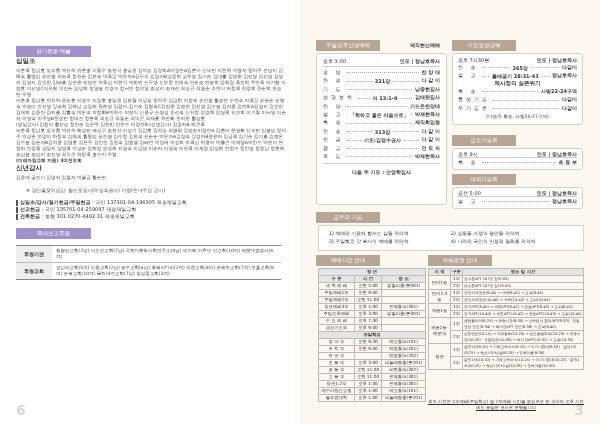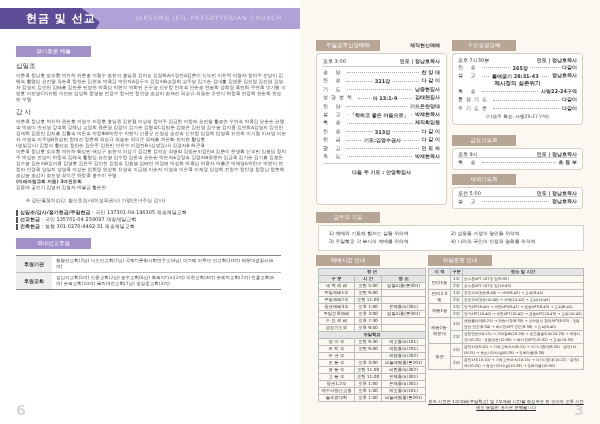--- a/index.html
+++ b/index.html
@@ -16,21 +16,21 @@
   .hdr .band { position: absolute; top: 0; left: 0; width: 300px; height: 21px; }
   .hdr .title { position: absolute; left: 26px; top: 3px; font-size: 11px; font-weight: bold; color: #fff; letter-spacing: 1px; }
   .hdr .sub { position: absolute; right: 18px; top: 6px; font-size: 6px; color: rgba(255,255,255,0.55); letter-spacing: 1px; }
 
   .tag { display: inline-block; height: 11px; line-height: 11px; font-size: 5.5px; color: #fff; text-align: center; }
   .tag.purple { background: #a290c9; }
   .tag.brown { background: #b7a595; }
 
   
   .lp { position: absolute; left: 16px; top: 38px; width: 270px; }
-  .sec-h { font-size: 6.5px; font-weight: normal; color: #333; margin-top: 5px; margin-bottom: 2px; }
+  .sec-h { font-size: 6.5px; font-weight: bold; color: #333; margin-bottom: 2px; }
   .names { font-size: 4.6px; line-height: 6px; color: #444; }
   .note { font-size: 4.8px; color: #444; margin: 6px 0 6px 10px; }
   .acct { font-size: 5px; line-height: 7px; color: #333; }
   .acct .bar { display: inline-block; width: 2px; height: 6px; background: #555; vertical-align: middle; margin-right: 2px; }
   .acct b { font-weight: bold; }
 
   .mission { width: 265px; margin-top: 6px; border-top: 1px solid #888; border-bottom: 1px solid #888; font-size: 4.5px; }
   .mission .row { display: flex; border-bottom: 1px solid #bbb; }
   .mission .row:last-child { border-bottom: none; }
   .mission .lab { width: 36px; background: #eee; font-weight: bold; text-align: center; display: flex; align-items: center; justify-content: center; font-size: 5px; }
@@ -52,46 +52,38 @@
   table.sched td, table.sched th { border: 1px solid #bbb; text-align: center; padding: 0 1px; height: 6.8px; line-height: 6px; }
   table.sched th { background: #e5e5e5; font-weight: bold; }
   table.sched .grp { background: #e5e5e5; font-weight: bold; }
 </style>
 </head>
 <body>
 
 <div class="spread">
 
   <div class="page left">
-    <div class="hdr">
-      <svg class="band" width="300" height="21" viewBox="0 0 300 21">
-        <polygon points="82,0 300,0 300,21 96,21 100,14" fill="#b0a2d6"></polygon>
-        <polygon points="0,0 82,0 100,14 96,21 0,21" fill="#5c4d96"></polygon>
-      </svg>
-      <div class="title">헌금 및 선교</div>
-      <div class="sub">JAESONG JEIL PRESBYTERIAN CHURCH</div>
-    </div>
 
     <div class="lp">
       <div class="tag purple" style="width:75px;">향기로운 예물</div>
 
       <div>
         <div class="sec-h">십일조</div>
         <div class="names">이춘옥 정남호 오부환 박유하 위춘홍 이철우 조현석 홍일권 김의승 김경희A이경란A김춘미 신부민 이은덕 이명자 장의주 전양미 김혜숙 황명임 윤진향 최순옥 정한순 김현숙 박옥감 박은자A김두이 김경자B고경희 고주영 김기순 김대흥 김범준 김선영 김선엽 김영자 김영지 김인한 김태훈 김판준 민영연 박옥심 박현익 박희민 손두영 신유정 안계숙 안순조 연봉희 엄희경 옥진희 주연옥 이기렴 이범호 이선영C이유림 이진순 임양희 장영봉 전경수 정서연 정인영 조삼지 조재선 최승규 최을순 추연식 허정옥 한경희 한순희 한승민 무명</div>
       </div>
       <div>
-        <div class="sec-h">감 사</div>
         <div class="names">이춘옥 정남호 박유하 권순호 이영수 지경호 홍일권 김현철 이상숙 장의주 김금련 이정애 윤진향 황조연 우연숙 박옥감 윤순순 윤명숙 박조미 안선영 강숙희 강혜남 고경희 권준영 김경미 김기순 김명숙C김범준 김보은 김선영 김수봉 김여용 김연희A김영지 김인한 김재희 김종란 김지훈 김혈숙 박은숙 박정화B박찬수 박현익 신용규 손영섭 송선숙 신유정 엄경희 엄영옥 유진희 이기철 이서영 이순자 이영숙 이주영B천성민 정대진 정춘희 최승규 최을순 최익근 최재훈 하은화 한지현 황상호</div>
         <div class="names">(생일감사) 김정석 황선승 정한순 김은주 김한민 안은수 이경란B (심방감사) 김경자B 허근옥</div>
       </div>
       <div>
         <div class="names">이춘옥 정남호 오부환 박유하 화성민 배삼구 조현석 이상기 김갑호 김의승 최병학 김범순이경란A 김춘미 문영화 신부민 임봉임 장의주 박상순 전양미 하정숙 김혜숙 황명임 윤진향 김수정 김현숙 윤순순 박은자A강경숙 강경자B권문자 김금옥 김기순 김기훈 김보은 김수봉 김순자B김여용 김영호 김은주 김인한 김정숙 김충열 김태언 박경애 박성희 박옥심 박용자 박율근 박재영A박찬수 박현익 변정아 안경옥 양일지 양영옥 여상순 엄희경 원성희 유영숙 이금엽 이순자 이영숙 이은옥 이재경 임양희 전정수 정인영 정창남 정춘희 조삼봉 조삼지 조진영 최익근 하정옥 홍수미 무명</div>
         <div class="names" style="font-weight:bold;">(미래자립교회 지원) 3여전도회</div>
       </div>
       <div>
+        <div class="sec-h">신년감사</div>
         <div class="names">김종예 공진기 김영자 김형자 박월금 황순연</div>
       </div>
 
       <div class="note">※ 강단꽃꽂이섬김: 황신호집사(이성옥권사) 가정(손녀주심 감사)</div>
 
       <div>
         <div class="acct"><span class="bar"></span><b>십일조/감사/절기헌금/주일헌금</b> : <span>국민 137301-04-196305 재송제일교회</span></div>
         <div class="acct"><span class="bar"></span><b>선교헌금</b> : <span>국민 135701-04-259097 재송제일교회</span></div>
         <div class="acct"><span class="bar"></span><b>건축헌금</b> : <span>농협 301-0270-4492-31 재송제일교회</span></div>
       </div>

